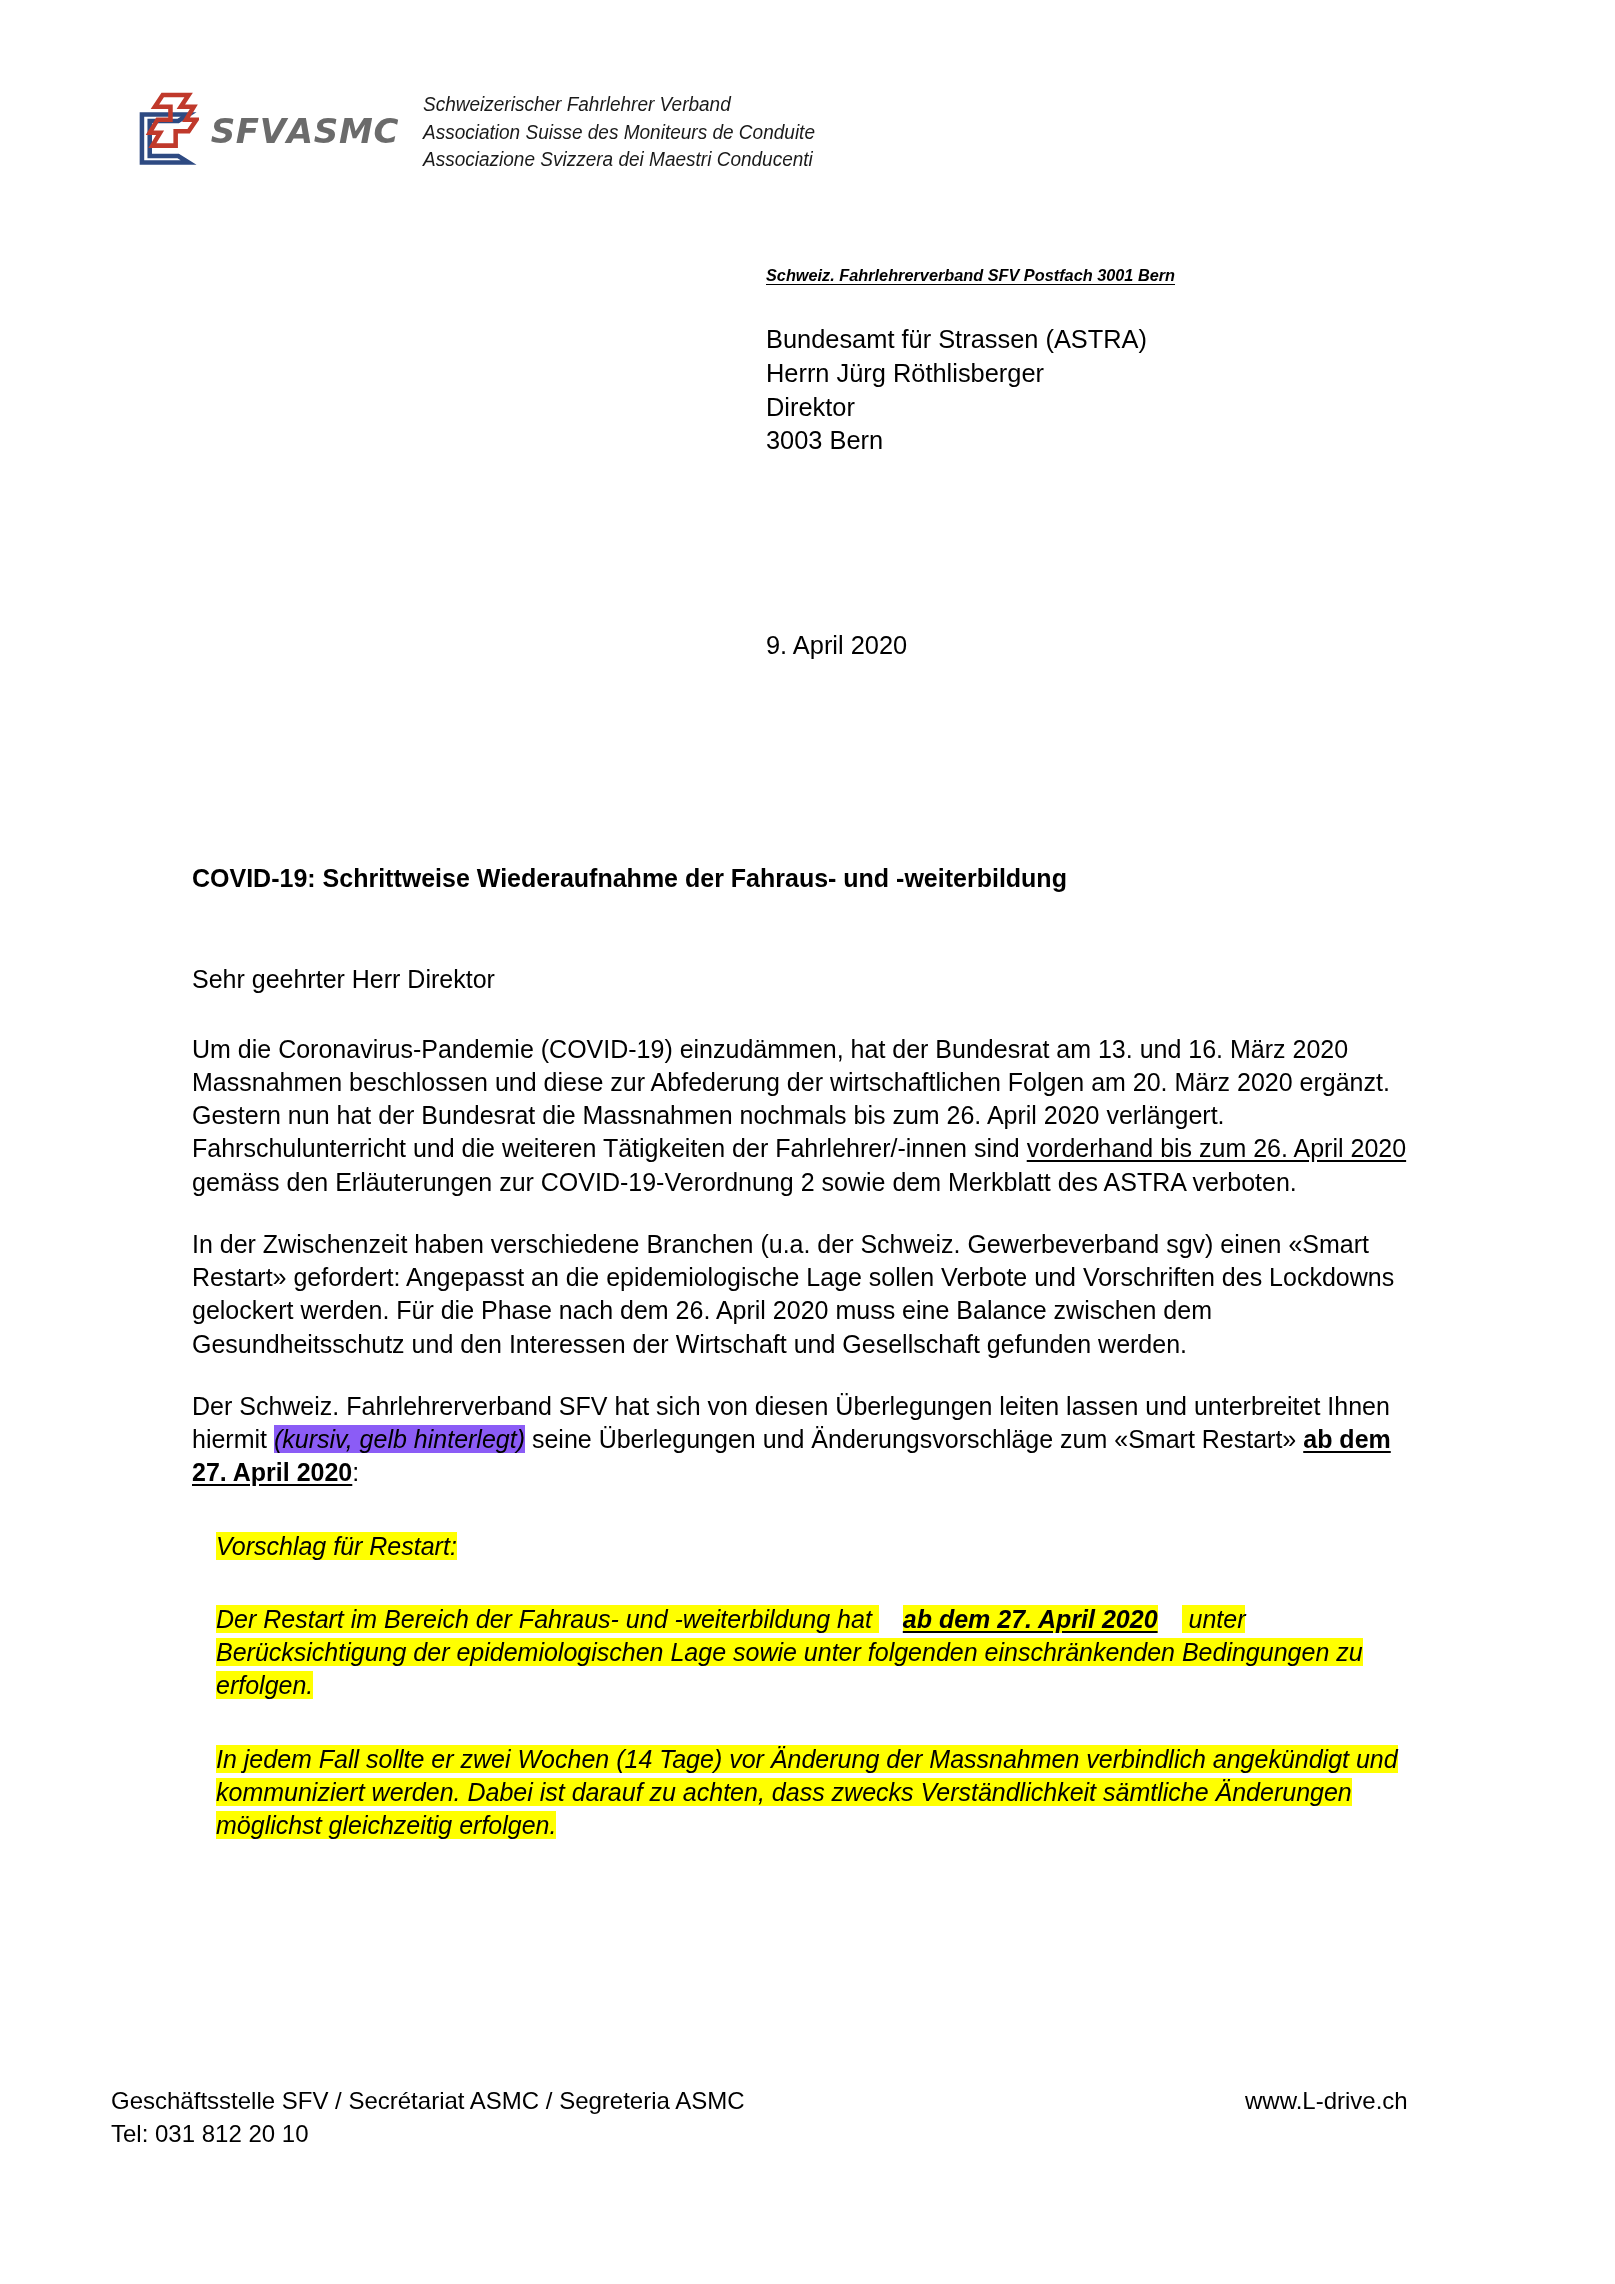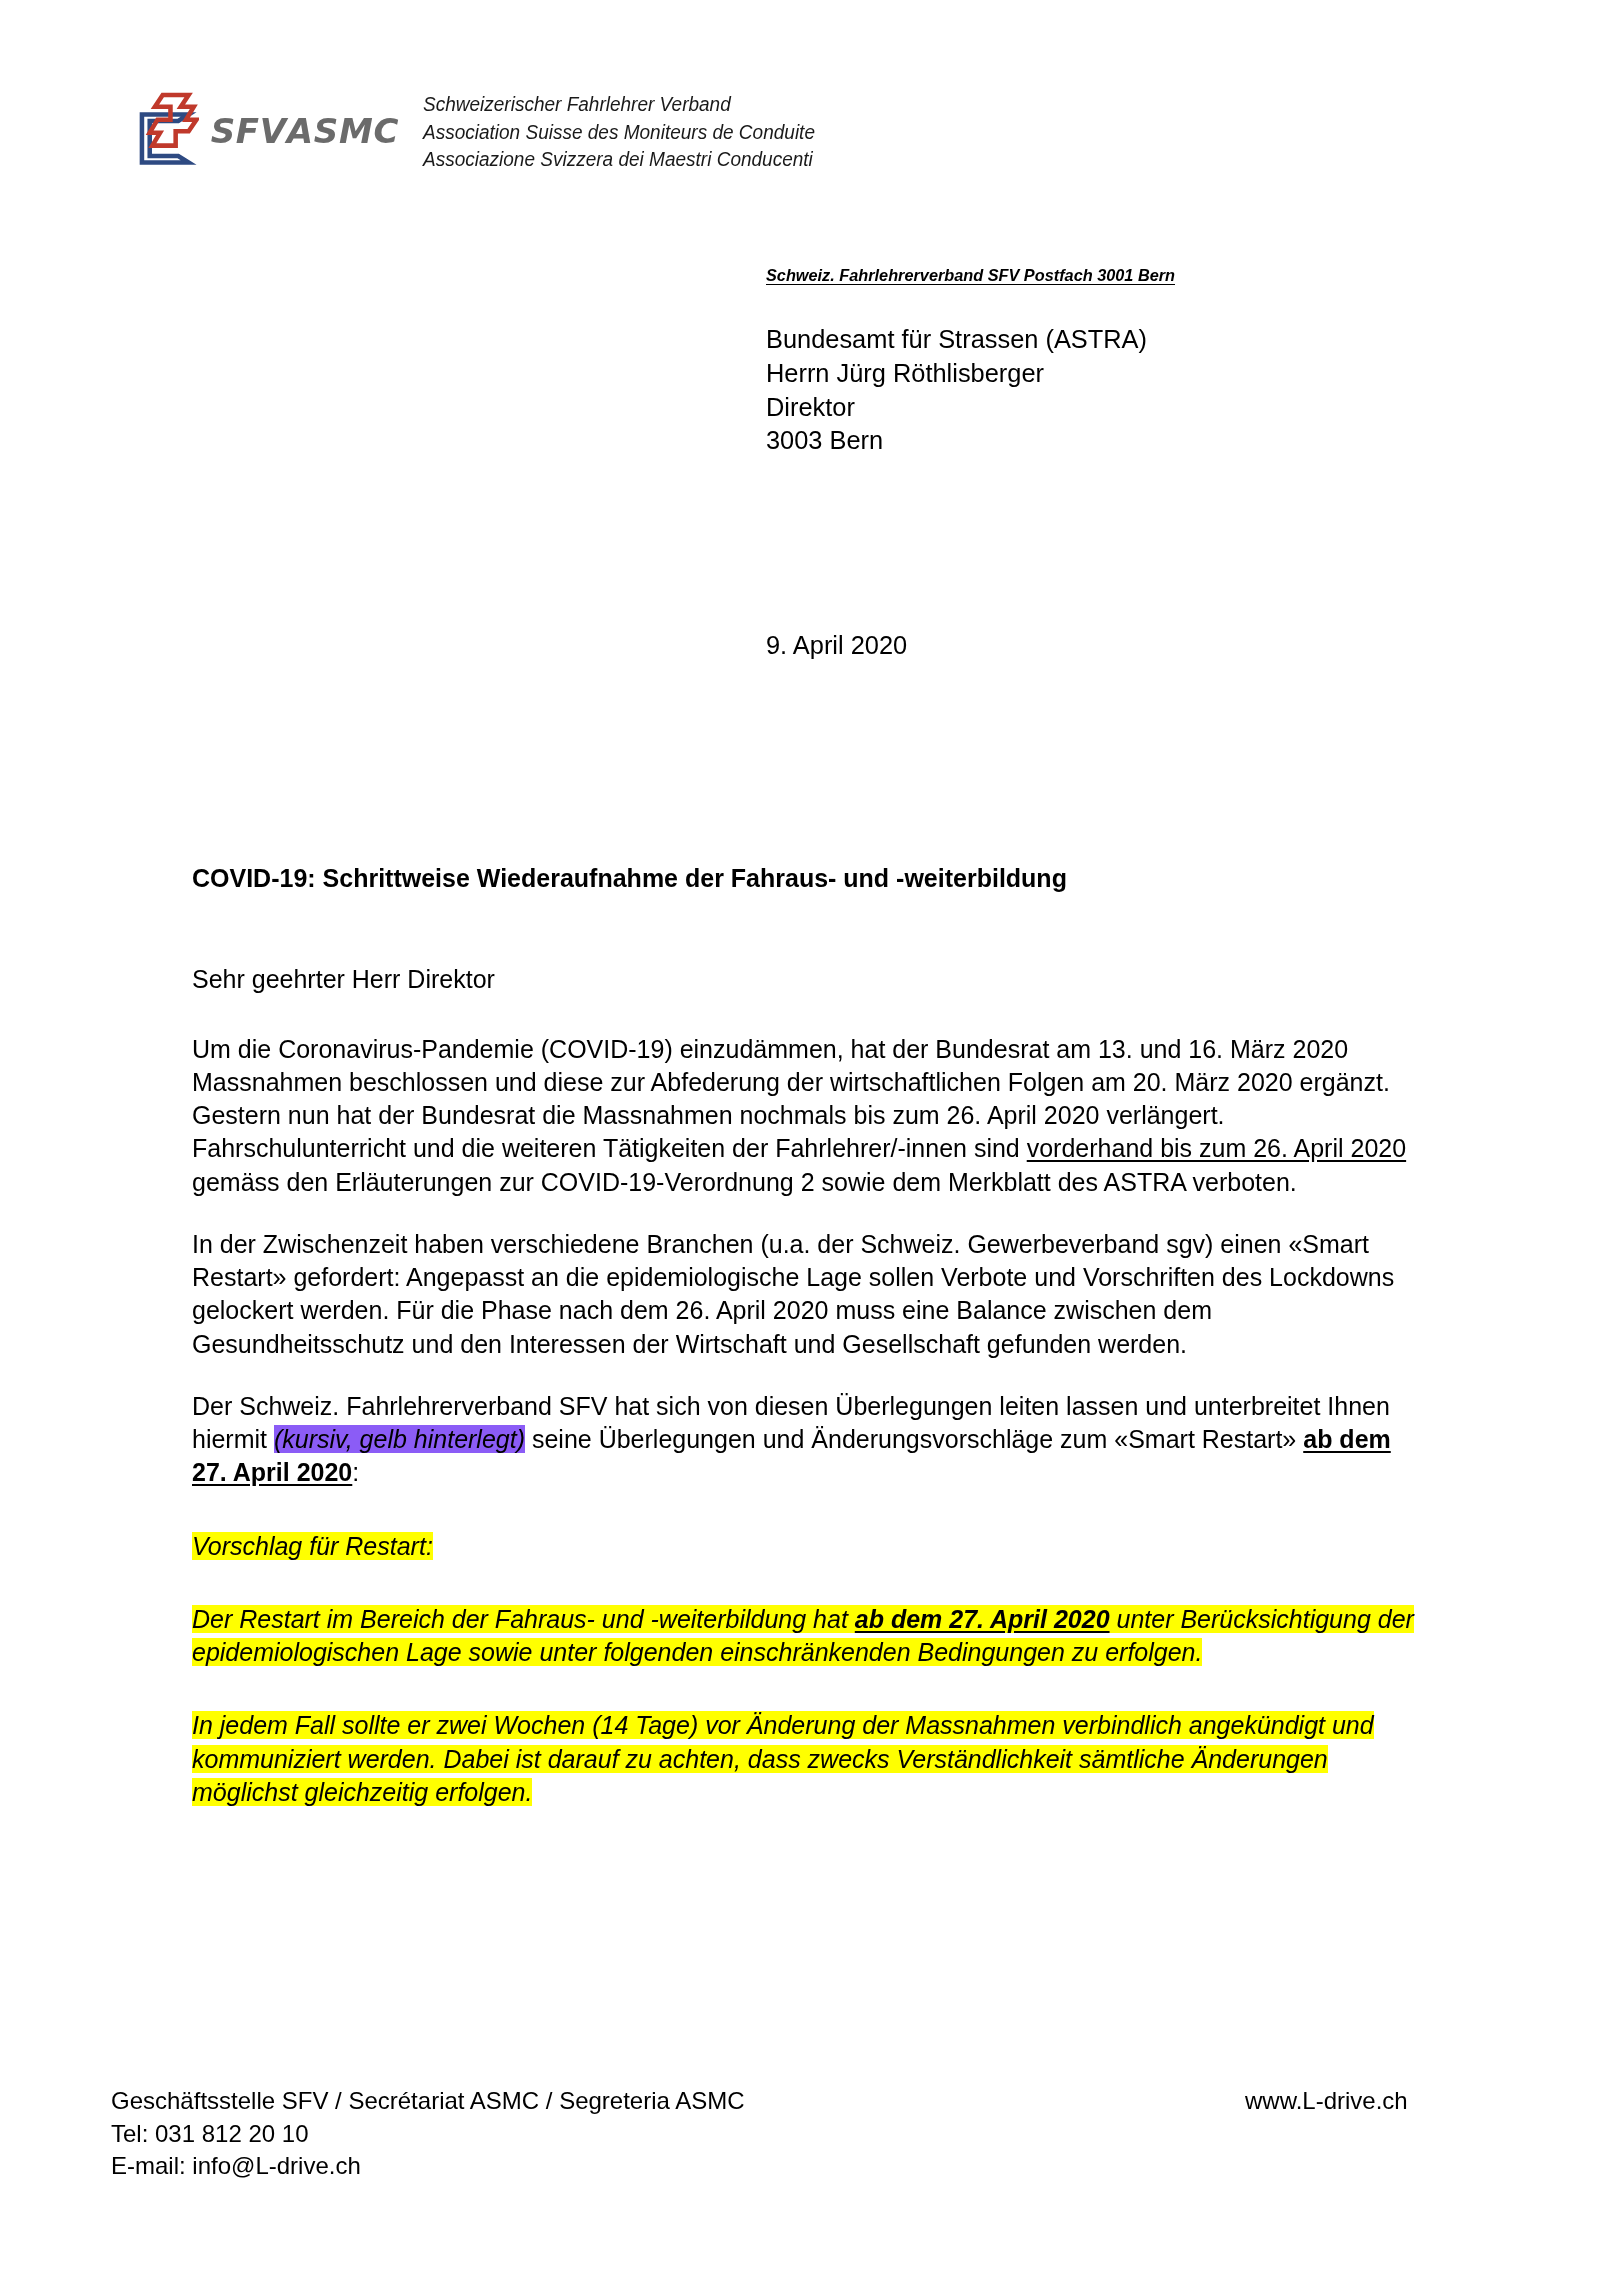--- a/index.html
+++ b/index.html
@@ -127,20 +127,21 @@
     background: #8b5cf6;
   }
   .it { font-style: italic; }
   .hl-para {
     margin: 0 0 29px 0;
   }
   .hl-para > span {
     background: #ffff00;
     font-style: italic;
     box-decoration-break: clone;
+    margin-left: 24px;
     -webkit-box-decoration-break: clone;
   }
   .gap-before { margin-top: 40px; }
 
   
   .footer {
     position: absolute;
     left: 111px;
     top: 2085px;
     width: 1395px;
@@ -211,17 +212,16 @@
     <p class="hl-para gap-before"><span>In jedem Fall sollte er zwei Wochen (14 Tage) vor Änderung der Massnahmen verbindlich angekündigt und kommuniziert werden. Dabei ist darauf zu achten, dass zwecks Verständlichkeit sämtliche Änderungen möglichst gleichzeitig erfolgen.</span></p>
 
   </div>
 
   <div class="footer">
     <div class="footer-row">
       <div class="footer-left">Geschäftsstelle SFV / Secrétariat ASMC / Segreteria ASMC</div>
       <div class="footer-right">www.L-drive.ch</div>
     </div>
     <div>Tel: 031 812 20 10</div>
-    <div>E-mail: info@L-drive.ch</div>
   </div>
 
 </div>
 
 
 </body></html>

